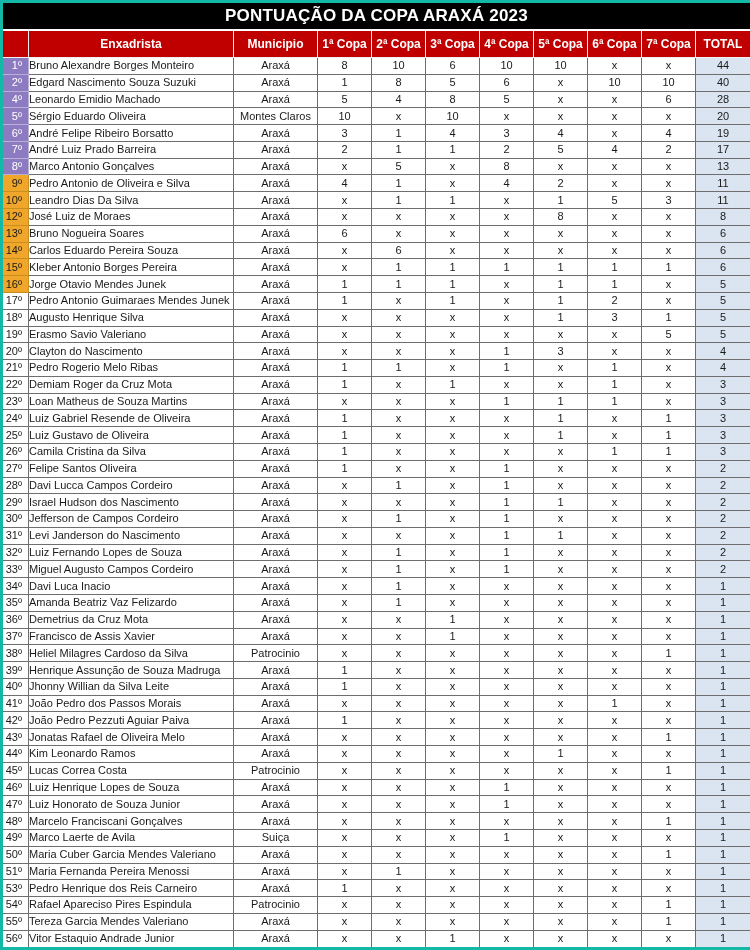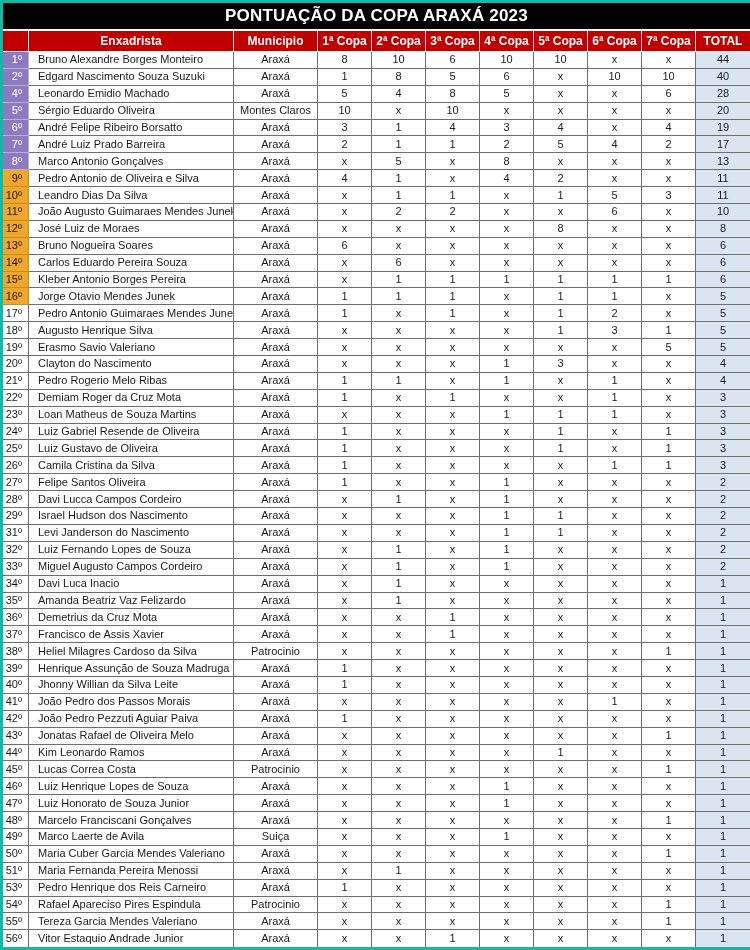--- a/index.html
+++ b/index.html
@@ -23,30 +23,30 @@
   td,th{overflow:hidden;white-space:nowrap;}
   .title-cell{
     background:var(--title-bg);color:var(--title-text);
     font-size:17px;font-weight:bold;text-align:center;
     height:28px;border:1px solid #000;border-bottom:2px solid #ffffff;
     letter-spacing:.2px;
   }
   .col-head{
     background:var(--header-bg);color:var(--header-text);
     font-size:12px;font-weight:bold;text-align:center;
-    height:22px;border:1px solid #efefef;border-top:none;
+    height:28px;border:1px solid #efefef;border-top:none;
   }
   tbody td{
     font-size:11px;color:#1a1a1a;height:15px;line-height:15px;
     border:1px solid var(--grid);text-align:center;padding:0;
   }
   td.rank{ text-align:right;padding-right:6px; }
   td.rank.purple{ background:var(--rank-purple);color:var(--rank-purple-text);border-color:#b9aed6; }
   td.rank.gold{ background:var(--rank-gold);color:var(--rank-gold-text);border-color:#c98f1e; }
-  td.name{ text-align:left;padding-left:9px; }
+  td.name{ text-align:left;padding-left:0; }
   td.total{ background:var(--total-bg); }
 </style>
 </head>
 <body>
 
 <table>
   <colgroup>
     <col style="width:27px">
     <col style="width:205px">
     <col style="width:84px">
@@ -189,33 +189,20 @@
         <td class="score">x</td>
         <td class="score">1</td>
         <td class="score">1</td>
         <td class="score">x</td>
         <td class="score">1</td>
         <td class="score">5</td>
         <td class="score">3</td>
         <td class="total">11</td>
       </tr>
       <tr>
-        <td class="rank gold">11º</td>
-        <td class="name">João Augusto Guimaraes Mendes Junek</td>
-        <td class="city">Araxá</td>
-        <td class="score">x</td>
-        <td class="score">2</td>
-        <td class="score">2</td>
-        <td class="score">x</td>
-        <td class="score">x</td>
-        <td class="score">6</td>
-        <td class="score">x</td>
-        <td class="total">10</td>
-      </tr>
-      <tr>
         <td class="rank gold">12º</td>
         <td class="name">José Luiz de Moraes</td>
         <td class="city">Araxá</td>
         <td class="score">x</td>
         <td class="score">x</td>
         <td class="score">x</td>
         <td class="score">x</td>
         <td class="score">8</td>
         <td class="score">x</td>
         <td class="score">x</td>
@@ -431,20 +418,33 @@
       </tr>
       <tr>
         <td class="rank">29º</td>
         <td class="name">Israel Hudson dos Nascimento</td>
         <td class="city">Araxá</td>
         <td class="score">x</td>
         <td class="score">x</td>
         <td class="score">x</td>
         <td class="score">1</td>
         <td class="score">1</td>
+        <td class="score">x</td>
+        <td class="score">x</td>
+        <td class="total">2</td>
+      </tr>
+      <tr>
+        <td class="rank">30º</td>
+        <td class="name">Jefferson de Campos Cordeiro</td>
+        <td class="city">Araxá</td>
+        <td class="score">x</td>
+        <td class="score">1</td>
+        <td class="score">x</td>
+        <td class="score">1</td>
+        <td class="score">x</td>
         <td class="score">x</td>
         <td class="score">x</td>
         <td class="total">2</td>
       </tr>
       <tr>
         <td class="rank">31º</td>
         <td class="name">Levi Janderson do Nascimento</td>
         <td class="city">Araxá</td>
         <td class="score">x</td>
         <td class="score">x</td>

